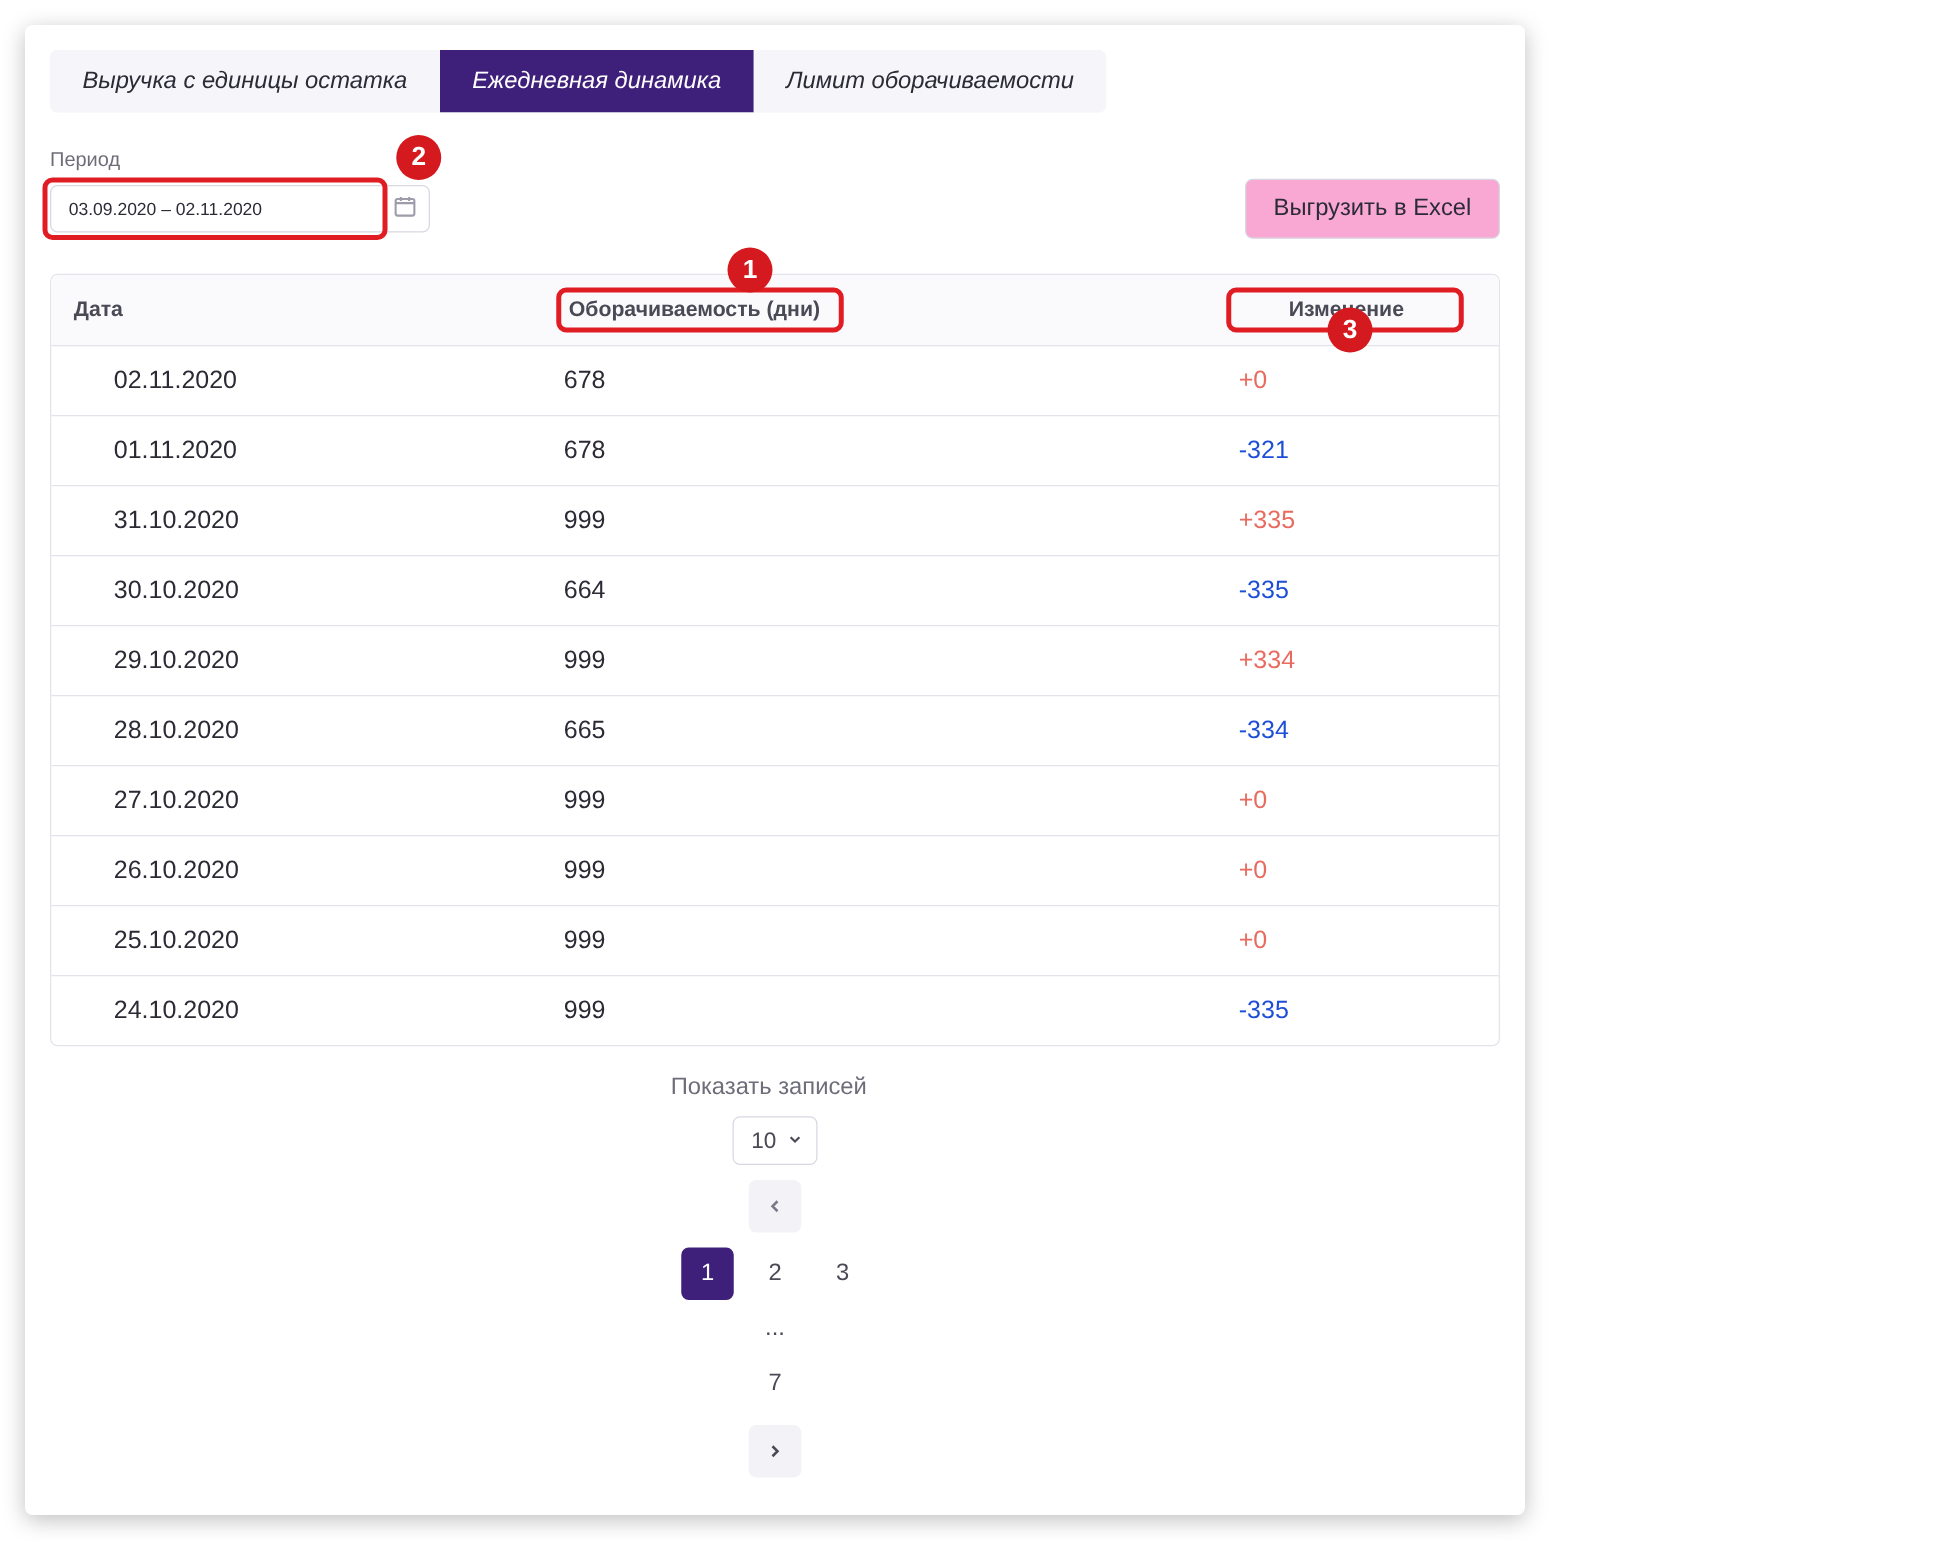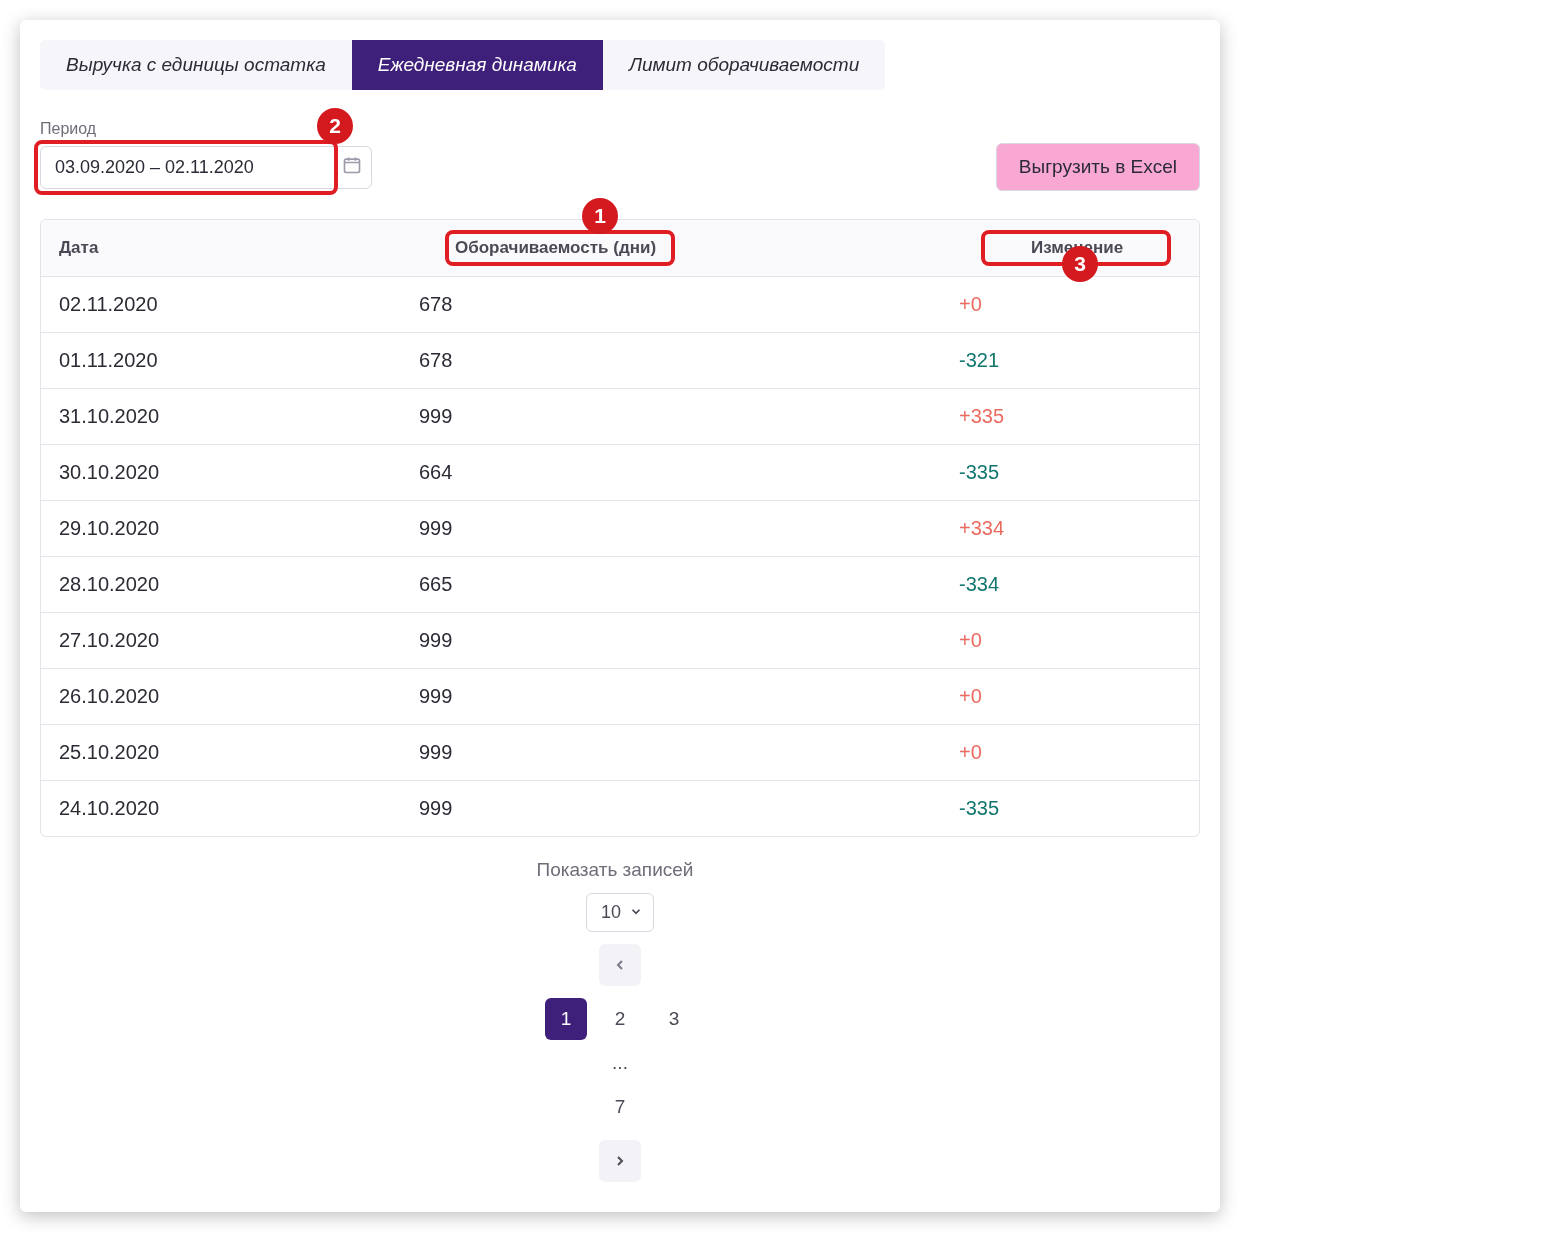--- a/index.html
+++ b/index.html
@@ -52,23 +52,23 @@
     }
     .period-input-wrap {
       position: relative;
       display: inline-flex;
       align-items: center;
     }
     .period-input {
       border: 1px solid #d8d8e2;
       border-radius: 6px;
       padding: 10px 44px 10px 14px;
-      font-size: 18px;
+      font-size: 14px;
       color: #2b2b36;
-      width: 332px;
+      width: 304px;
     }
     .period-icon {
       position: absolute;
       right: 10px;
       color: #88889a;
     }
     .period-highlight {
       position: absolute;
       border: 4px solid #e11d24;
       border-radius: 8px;
@@ -114,25 +114,25 @@
     .hh-turn { left: -10px; width: 230px; }
     .hh-change { left: -10px; width: 190px; }
     .trow {
       display: flex;
       border-bottom: 1px solid #e3e3ea;
       padding: 16px 18px;
       font-size: 20px;
       color: #2b2b36;
     }
     .trow:last-child { border-bottom: none; }
-    .td-date { flex: 0 0 360px; }
+    .td-date { flex: 0 0 360px; margin-left: 32px; }
     .td-turn { flex: 0 0 500px; }
     .td-change { flex: 1; padding-left: 40px; }
     .pos { color: #e96a5f; }
-    .neg { color: #0f766e; }
+    .neg { color: #1d4ed8; }
     
     .pager {
       display: flex;
       align-items: center;
       justify-content: flex-end;
       gap: 12px;
       margin-top: 22px;
       font-size: 19px;
       color: #4a4a56;
       flex-direction: column;

